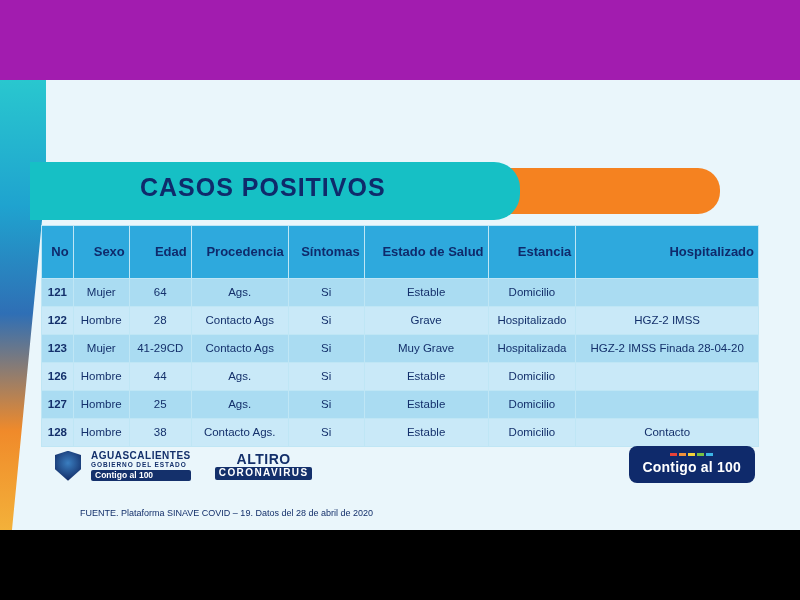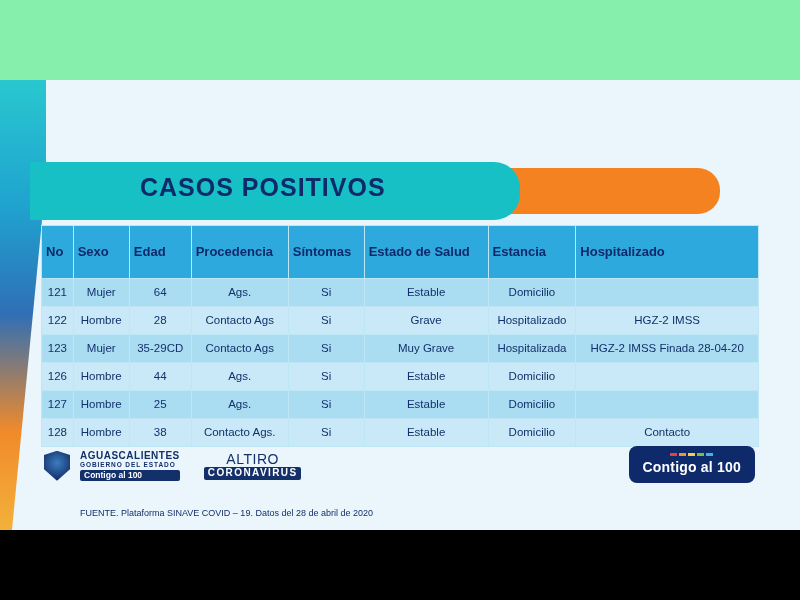--- a/index.html
+++ b/index.html
@@ -10,21 +10,21 @@
   body {
     width: 800px;
     height: 600px;
     overflow: hidden;
     font-family: "Liberation Sans", sans-serif;
   }
   #stage {
     position: relative;
     width: 800px;
     height: 513px;
-    background: #86efac;
+    background: #a21caf;
   }
   
   #slide {
     position: absolute;
     left: 0;
     top: 80px;
     width: 800px;
     height: 450px;
     background: #eaf6fb;
     overflow: hidden;
@@ -86,38 +86,38 @@
     color: #14306b;
   }
   table.cases th {
     background: #2ea9dd;
     color: #0f2a6b;
     font-weight: bold;
     font-size: 13px;
     border: 1px solid #bfe6f5;
     padding: 7px 4px;
     line-height: 1.15;
-    text-align: left;
+    text-align: right;
     height: 38px;
   }
   table.cases td {
     border: 1px solid #bfe6f5;
     padding: 5px 4px;
     text-align: center;
     height: 17px;
     line-height: 1.2;
     font-size: 11.5px;
   }
   table.cases tr.odd td { background: #aadcf2; }
   table.cases tr.even td { background: #c9e9f8; }
-  table.cases td.no { font-weight: normal; }
+  table.cases td.no { font-weight: bold; }
   
   .footer-logos {
     position: absolute;
-    left: 44px;
+    left: 55px;
     top: 370px;
     display: flex;
     align-items: center;
     gap: 10px;
   }
   .logo-shield {
     width: 26px;
     height: 30px;
     background: radial-gradient(circle at 50% 40%, #3a7ec0 0%, #14306b 75%);
     clip-path: polygon(50% 0, 100% 14%, 100% 62%, 50% 100%, 0 62%, 0 14%);
@@ -139,21 +139,21 @@
     border-radius: 2px;
     display: inline-block;
   }
   .logo-altiro {
     margin-left: 14px;
     display: flex;
     flex-direction: column;
     align-items: center;
     line-height: 1.05;
   }
-  .logo-altiro .a1 { font-size: 14px; font-weight: normal; color: #14306b; letter-spacing: .5px; }
+  .logo-altiro .a1 { font-size: 14px; font-weight: bold; color: #14306b; letter-spacing: .5px; }
   .logo-altiro .a2 {
     background: #14306b;
     color: #fff;
     font-size: 10px;
     font-weight: bold;
     letter-spacing: 1.4px;
     padding: 1px 4px;
     border-radius: 2px;
     margin-top: 1px;
   }
@@ -237,21 +237,21 @@
           <td>28</td>
           <td>Contacto Ags</td>
           <td>Si</td>
           <td>Grave</td>
           <td>Hospitalizado</td>
           <td>HGZ-2 IMSS</td>
         </tr>
         <tr class="odd">
           <td class="no">123</td>
           <td>Mujer</td>
-          <td>35-29CD</td>
+          <td>41-29CD</td>
           <td>Contacto Ags</td>
           <td>Si</td>
           <td>Muy Grave</td>
           <td>Hospitalizada</td>
           <td>HGZ-2 IMSS Finada 28-04-20</td>
         </tr>
         <tr class="even">
           <td class="no">126</td>
           <td>Hombre</td>
           <td>44</td>

